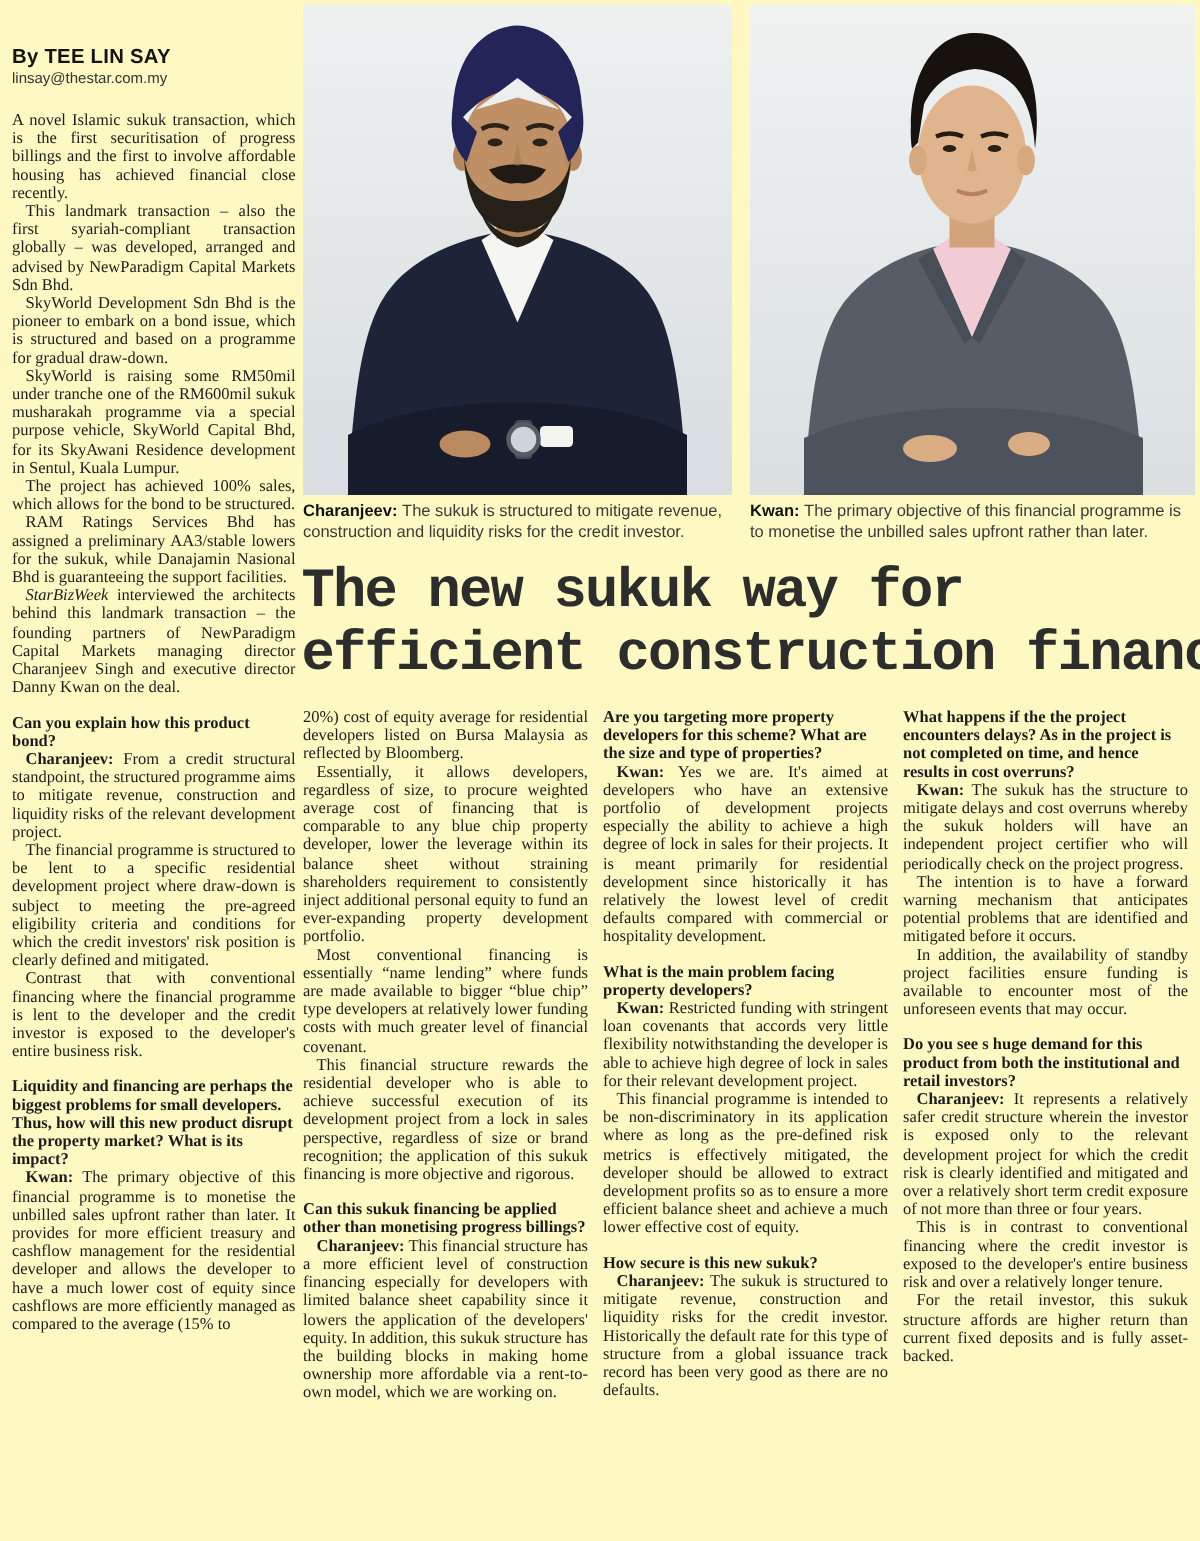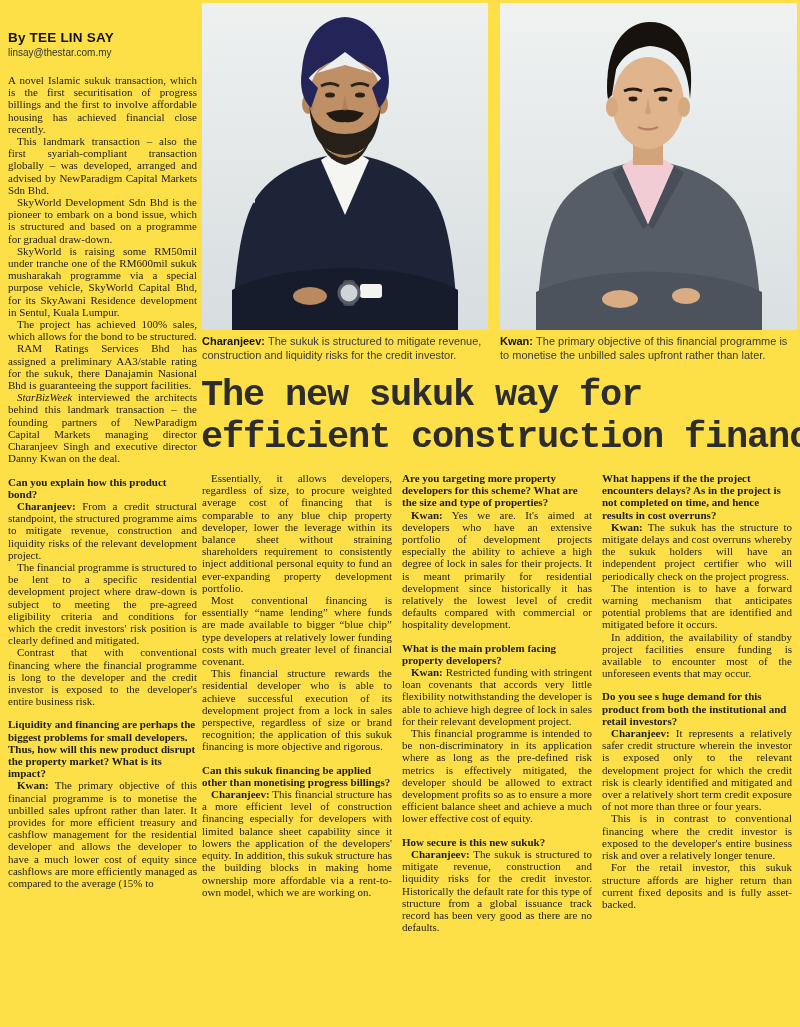--- a/index.html
+++ b/index.html
@@ -1,16 +1,16 @@
 <!DOCTYPE html>
 <html><head>
 <meta charset="utf-8">
 <style>
   html,body{margin:0;padding:0;background:#ffffff;}
-  .page{position:relative;width:800px;height:1027px;background:#fde047;overflow:hidden;
+  .page{position:relative;width:800px;height:1027px;background:#fef9c3;overflow:hidden;
         font-family:"Liberation Serif","DejaVu Serif",serif;color:#1c1c1c;}
 
   
   .col1{position:absolute;left:8px;top:30px;width:189px;height:991px;overflow:hidden;}
   .byline-author{font-family:"Liberation Sans",sans-serif;font-weight:700;font-size:13.5px;
                  line-height:16px;color:#141414;letter-spacing:.2px;}
   .byline-email{font-family:"Liberation Sans",sans-serif;font-size:10px;line-height:14px;
                 color:#333;margin-bottom:14px;}
 
   
@@ -51,26 +51,26 @@
 
   <div class="col1 bodytext">
     <div class="byline-author">By TEE LIN SAY</div>
     <div class="byline-email">linsay@thestar.com.my</div>
     <div>
         <p class="t-lede">A novel Islamic sukuk transaction, which is the first securitisation of progress billings and the first to involve affordable housing has achieved financial close recently.</p>
         <p class="t-para">This landmark transaction – also the first syariah-compliant transaction globally – was developed, arranged and advised by NewParadigm Capital Markets Sdn Bhd.</p>
         <p class="t-para">SkyWorld Development Sdn Bhd is the pioneer to embark on a bond issue, which is structured and based on a programme for gradual draw-down.</p>
         <p class="t-para">SkyWorld is raising some RM50mil under tranche one of the RM600mil sukuk musharakah programme via a special purpose vehicle, SkyWorld Capital Bhd, for its SkyAwani Residence development in Sentul, Kuala Lumpur.</p>
         <p class="t-para">The project has achieved 100% sales, which allows for the bond to be structured.</p>
-        <p class="t-para">RAM Ratings Services Bhd has assigned a preliminary AA3/stable rating for the sukuk, there Danajamin Nasional Bhd is guaranteeing the support facilities.</p>
+        <p class="t-para">RAM Ratings Services Bhd has assigned a preliminary AA3/stable lowers for the sukuk, while Danajamin Nasional Bhd is guaranteeing the support facilities.</p>
         <p class="t-para"><i>StarBizWeek</i> interviewed the architects behind this landmark transaction – the founding partners of NewParadigm Capital Markets managing director Charanjeev Singh and executive director Danny Kwan on the deal.</p>
         <p class="t-q">Can you explain how this product bond?</p>
         <p class="t-ans"><b>Charanjeev:</b> From a credit structural standpoint, the structured programme aims to mitigate revenue, construction and liquidity risks of the relevant development project.</p>
         <p class="t-para">The financial programme is structured to be lent to a specific residential development project where draw-down is subject to meeting the pre-agreed eligibility criteria and conditions for which the credit investors' risk position is clearly defined and mitigated.</p>
-        <p class="t-para">Contrast that with conventional financing where the financial programme is long to the developer and the credit investor is exposed to the developer's entire business risk.</p>
+        <p class="t-para">Contrast that with conventional financing where the financial programme is lent to the developer and the credit investor is exposed to the developer's entire business risk.</p>
         <p class="t-q">Liquidity and financing are perhaps the biggest problems for small developers. Thus, how will this new product disrupt the property market? What is its impact?</p>
         <p class="t-ans"><b>Kwan:</b> The primary objective of this financial programme is to monetise the unbilled sales upfront rather than later. It provides for more efficient treasury and cashflow management for the residential developer and allows the developer to have a much lower cost of equity since cashflows are more efficiently managed as compared to the average (15% to</p>
       </div>
   </div>
 
   <div class="photo photo-1">
     <svg viewBox="0 0 286 327" preserveAspectRatio="none">
       <defs>
         <linearGradient id="bg1" x1="0" y1="0" x2="0" y2="1">
           <stop offset="0" stop-color="#eef1f0"></stop>
@@ -161,20 +161,21 @@
   <div class="caption cap-2">
     <b>Kwan: </b><span>The primary objective of this financial programme is to monetise the unbilled sales upfront rather than later.</span>
   </div>
 
   <div class="headline">
     <div>The new sukuk way for</div>
     <div>efficient construction financing</div>
   </div>
 
   <div class="bodycol col2 bodytext">
+      <p class="t-cont">20%) cost of equity average for residential developers listed on Bursa Malaysia as reflected by Bloomberg.</p>
       <p class="t-para">Essentially, it allows developers, regardless of size, to procure weighted average cost of financing that is comparable to any blue chip property developer, lower the leverage within its balance sheet without straining shareholders requirement to consistently inject additional personal equity to fund an ever-expanding property development portfolio.</p>
       <p class="t-para">Most conventional financing is essentially “name lending” where funds are made available to bigger “blue chip” type developers at relatively lower funding costs with much greater level of financial covenant.</p>
       <p class="t-para">This financial structure rewards the residential developer who is able to achieve successful execution of its development project from a lock in sales perspective, regardless of size or brand recognition; the application of this sukuk financing is more objective and rigorous.</p>
       <p class="t-q">Can this sukuk financing be applied other than monetising progress billings?</p>
       <p class="t-ans"><b>Charanjeev:</b> This financial structure has a more efficient level of construction financing especially for developers with limited balance sheet capability since it lowers the application of the developers' equity. In addition, this sukuk structure has the building blocks in making home ownership more affordable via a rent-to-own model, which we are working on.</p>
     </div>
   <div class="bodycol col4 bodytext">
       <p class="t-q">What happens if the the project encounters delays? As in the project is not completed on time, and hence results in cost overruns?</p>
       <p class="t-ans"><b>Kwan:</b> The sukuk has the structure to mitigate delays and cost overruns whereby the sukuk holders will have an independent project certifier who will periodically check on the project progress.</p>
       <p class="t-para">The intention is to have a forward warning mechanism that anticipates potential problems that are identified and mitigated before it occurs.</p>

